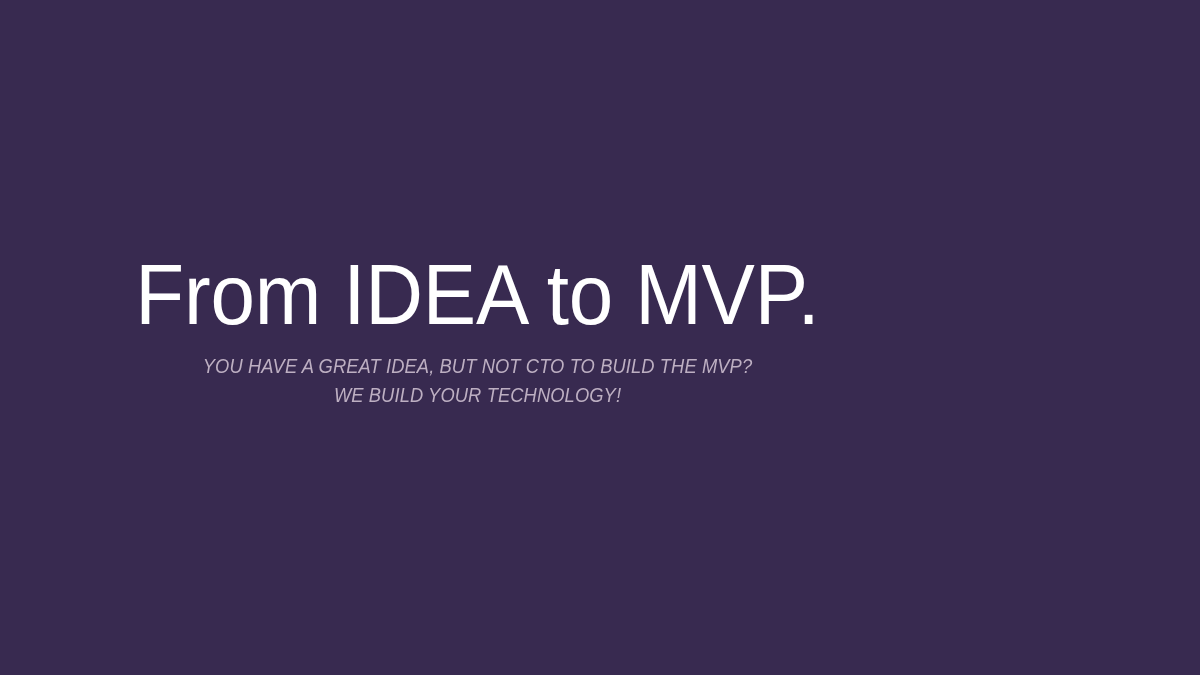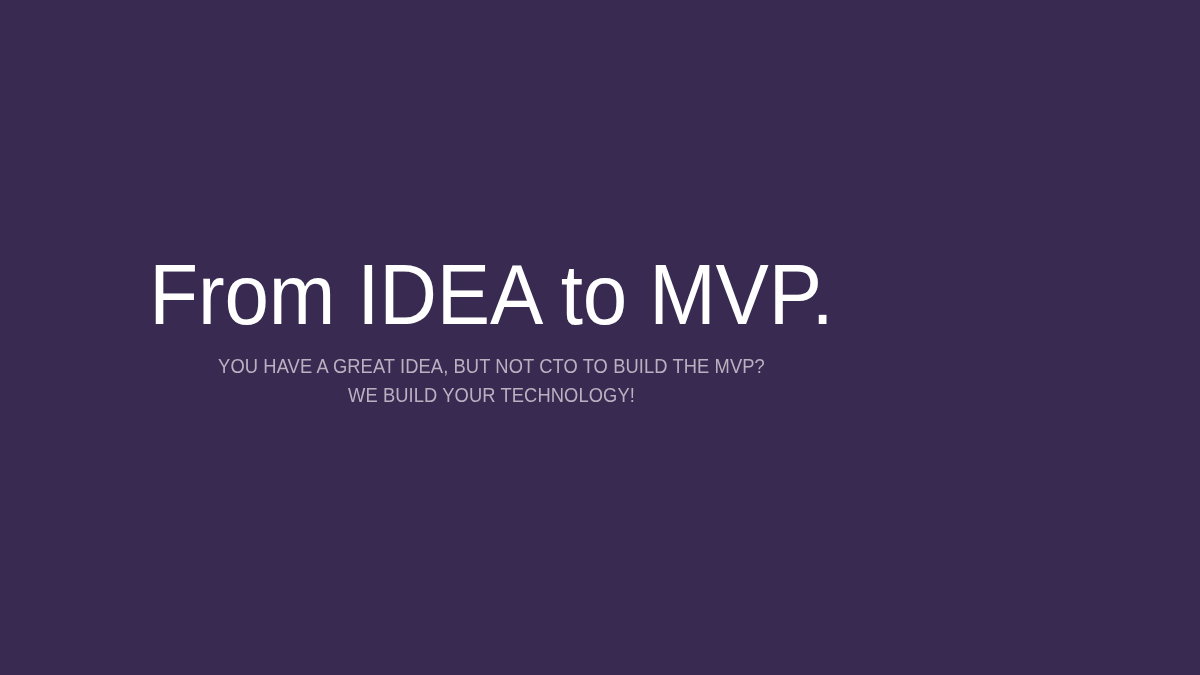--- a/index.html
+++ b/index.html
@@ -28,21 +28,20 @@
   
   .content-block {
     position: absolute;
     left: 0;
     top: 0;
     width: 955px;
     
     padding-top: 246px;
     box-sizing: border-box;
     text-align: center;
-    margin-left: 14px;
   }
 
   .slide-title {
     display: block;
     margin: 0;
     padding: 0;
     color: #ffffff;
     font-family: "Liberation Sans Narrow", "Liberation Sans", sans-serif;
     font-size: 86px;
     font-weight: 300;
@@ -52,20 +51,21 @@
     
     transform: scaleX(0.93);
     transform-origin: 50% 50%;
   }
 
   .subtitle-group {
     display: block;
     margin: 0;
     padding: 0;
     margin-top: 10px;
+    font-style: italic;
   }
 
   .subtitle-line {
     display: block;
     margin: 0;
     padding: 0;
     color: #bdafc2;
     font-family: "Liberation Sans Narrow", "Liberation Sans", sans-serif;
     font-size: 19.5px;
     font-weight: 400;

